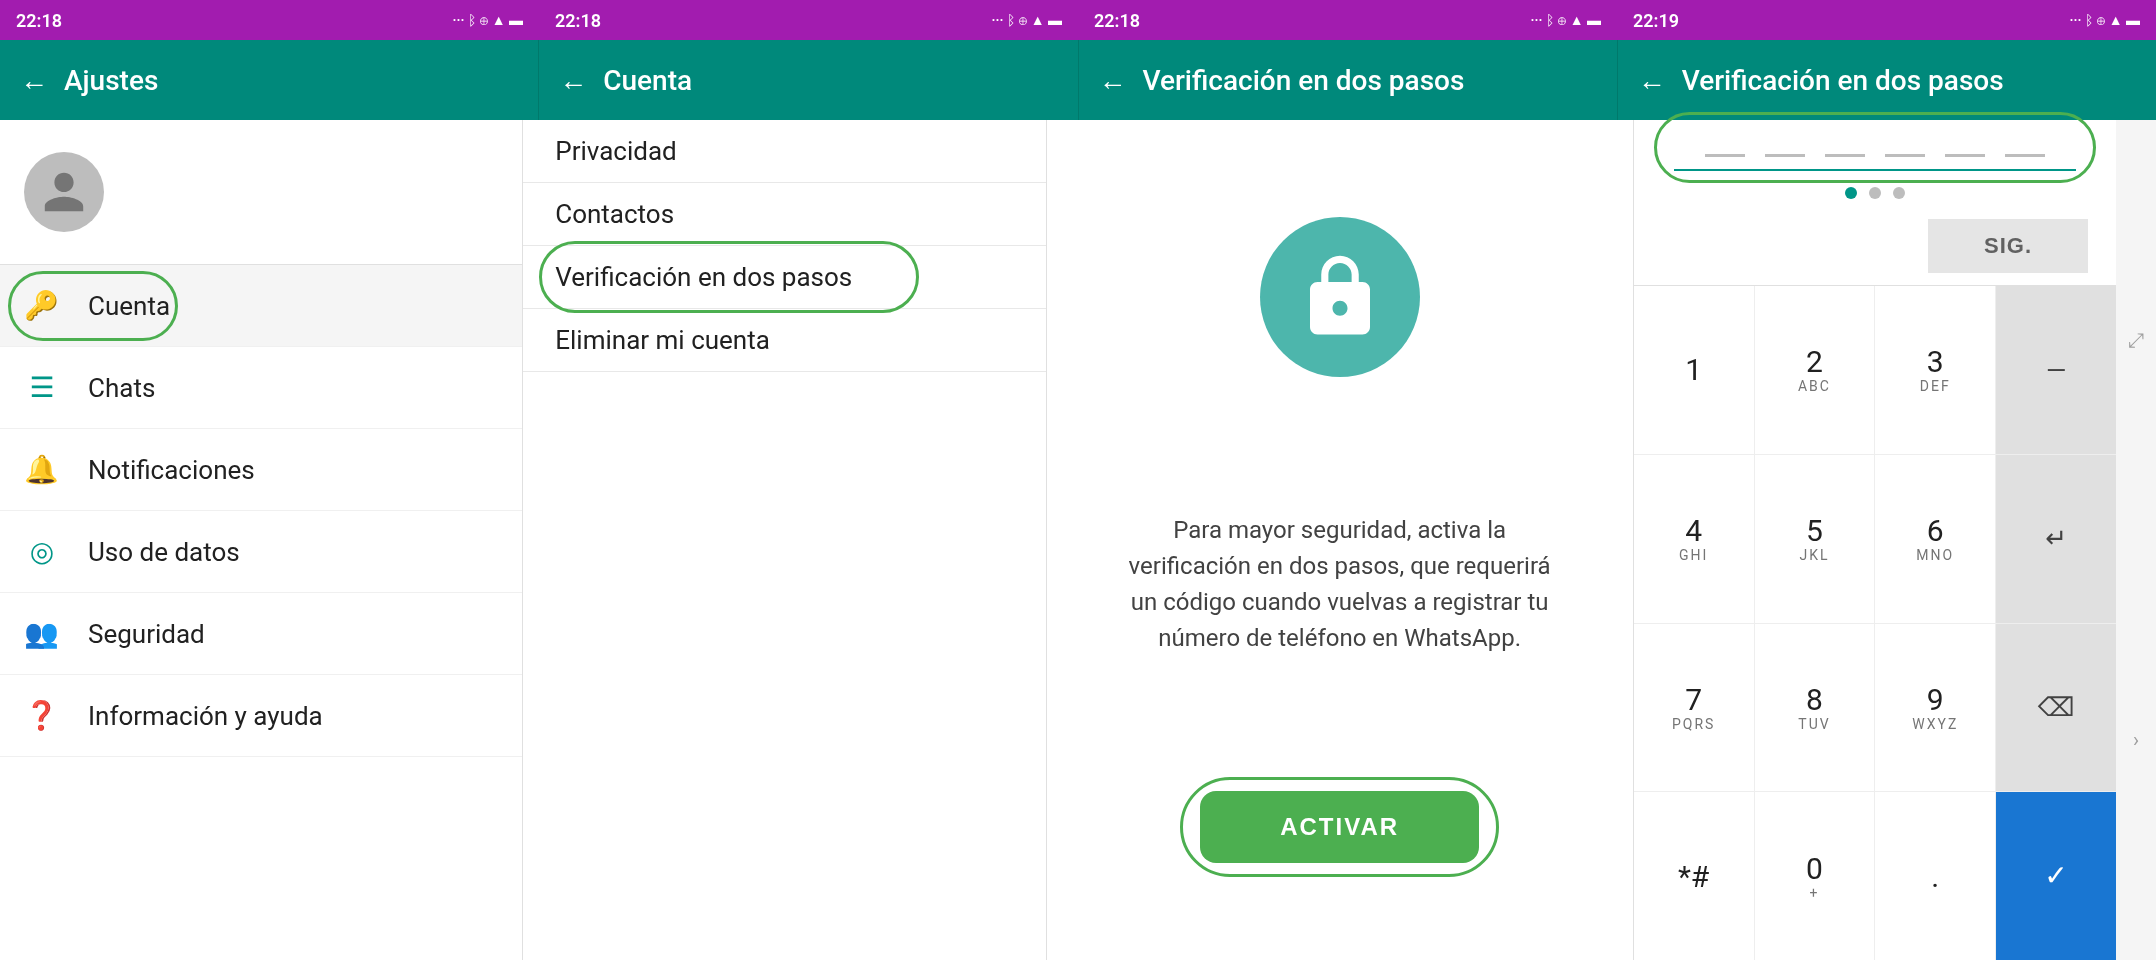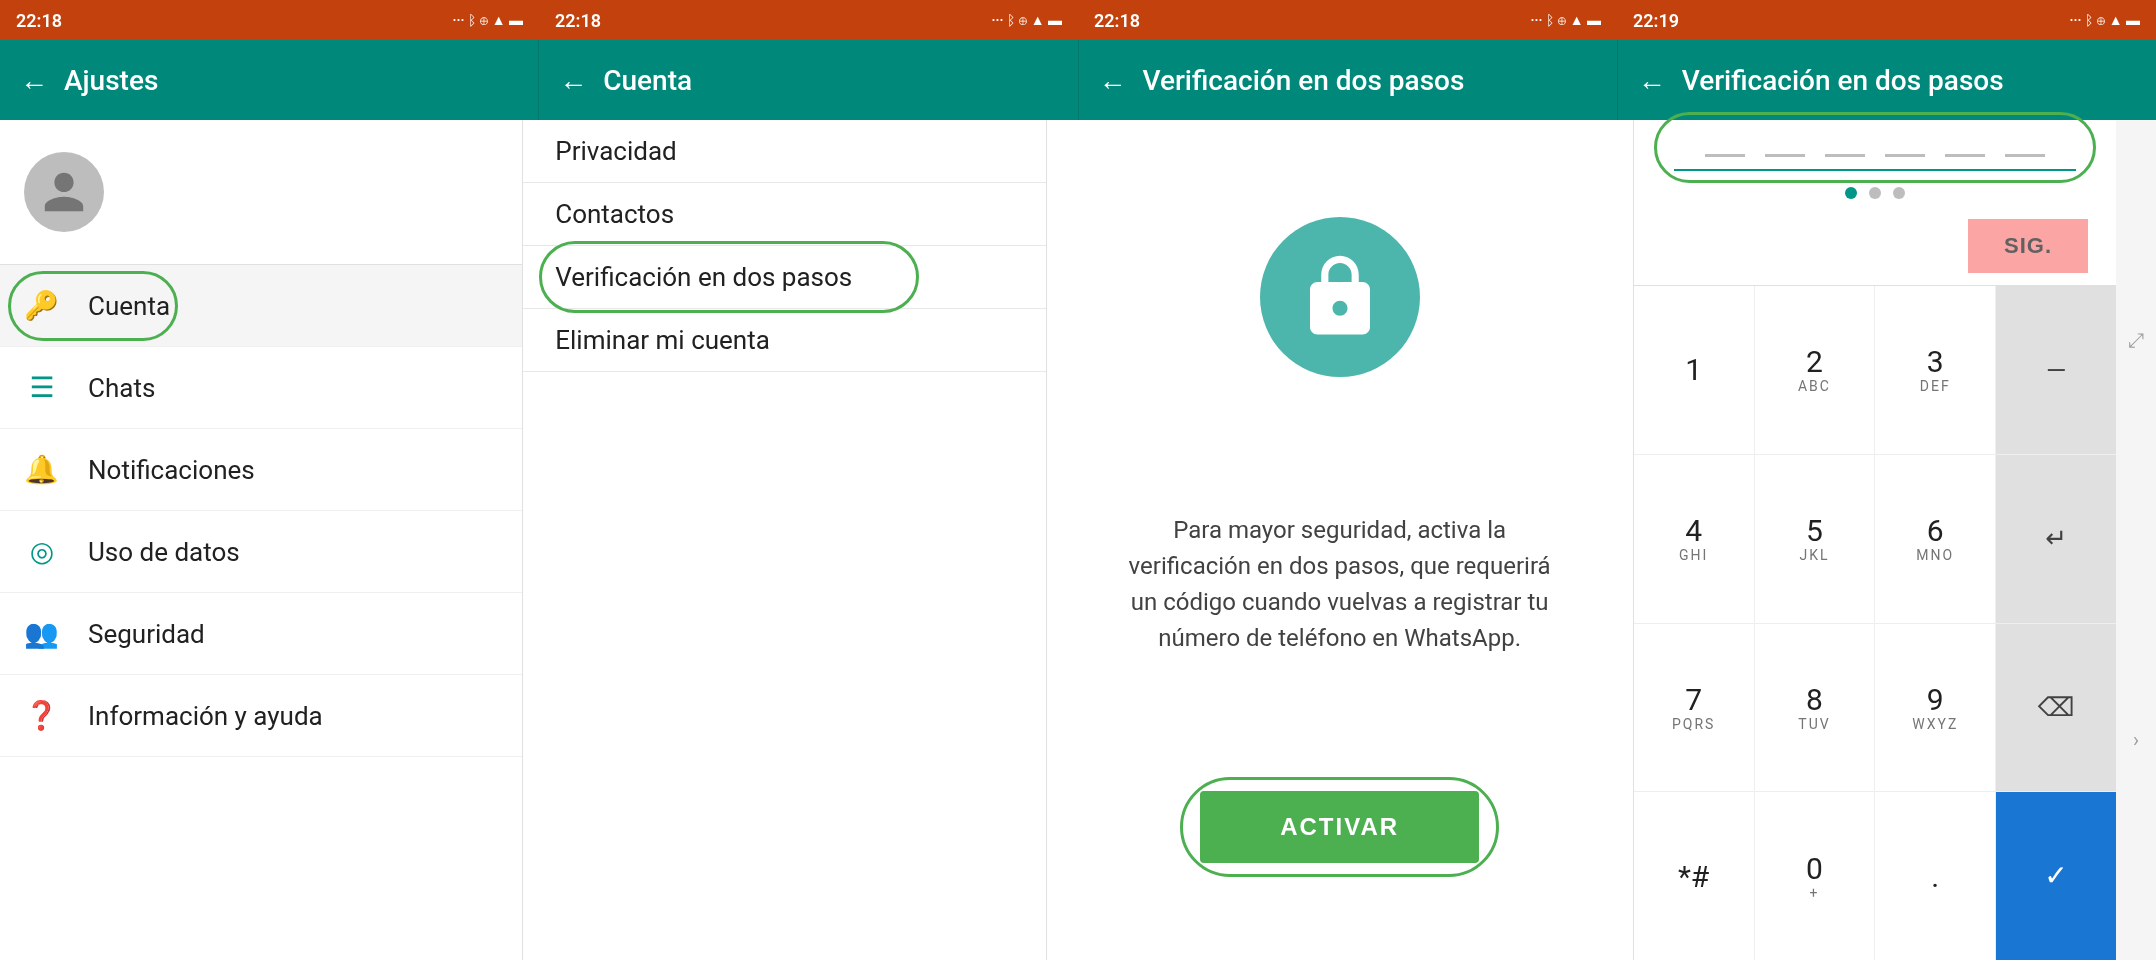--- a/index.html
+++ b/index.html
@@ -14,21 +14,21 @@
     }
 
     
     .status-bars {
       display: flex;
       height: 40px;
       background: #00897B;
     }
     .status-bar {
       flex: 1;
-      background: #c2410c;
+      background: #a21caf;
       display: flex;
       align-items: center;
       justify-content: space-between;
       padding: 0 16px;
       font-size: 18px;
       color: white;
       font-weight: 500;
     }
     .status-bar .time { font-weight: 600; }
     .status-bar .icons { display: flex; gap: 6px; align-items: center; font-size: 14px; }
@@ -191,21 +191,21 @@
       display: inline-block;
     }
     .activar-btn {
       background: #4CAF50;
       color: white;
       border: none;
       padding: 22px 80px;
       font-size: 24px;
       font-weight: 700;
       letter-spacing: 2px;
-      border-radius: 4px;
+      border-radius: 16px;
       cursor: pointer;
     }
     .activar-circle {
       position: absolute;
       top: -14px;
       left: -20px;
       right: -20px;
       bottom: -14px;
       border: 3px solid #4CAF50;
       border-radius: 50px;
@@ -275,24 +275,24 @@
       background: #bdbdbd;
     }
     .pin-dot.active { background: #009688; }
     .sig-row {
       display: flex;
       justify-content: flex-end;
       padding: 8px 28px 12px;
       background: white;
     }
     .sig-btn {
-      background: #fca5a5;
+      background: #e5e5e5;
       color: #616161;
       border: none;
-      padding: 14px 36px;
+      padding: 14px 56px;
       font-size: 22px;
       font-weight: 700;
       letter-spacing: 1px;
       cursor: pointer;
     }
 
     
     .numpad {
       flex: 1;
       display: grid;

